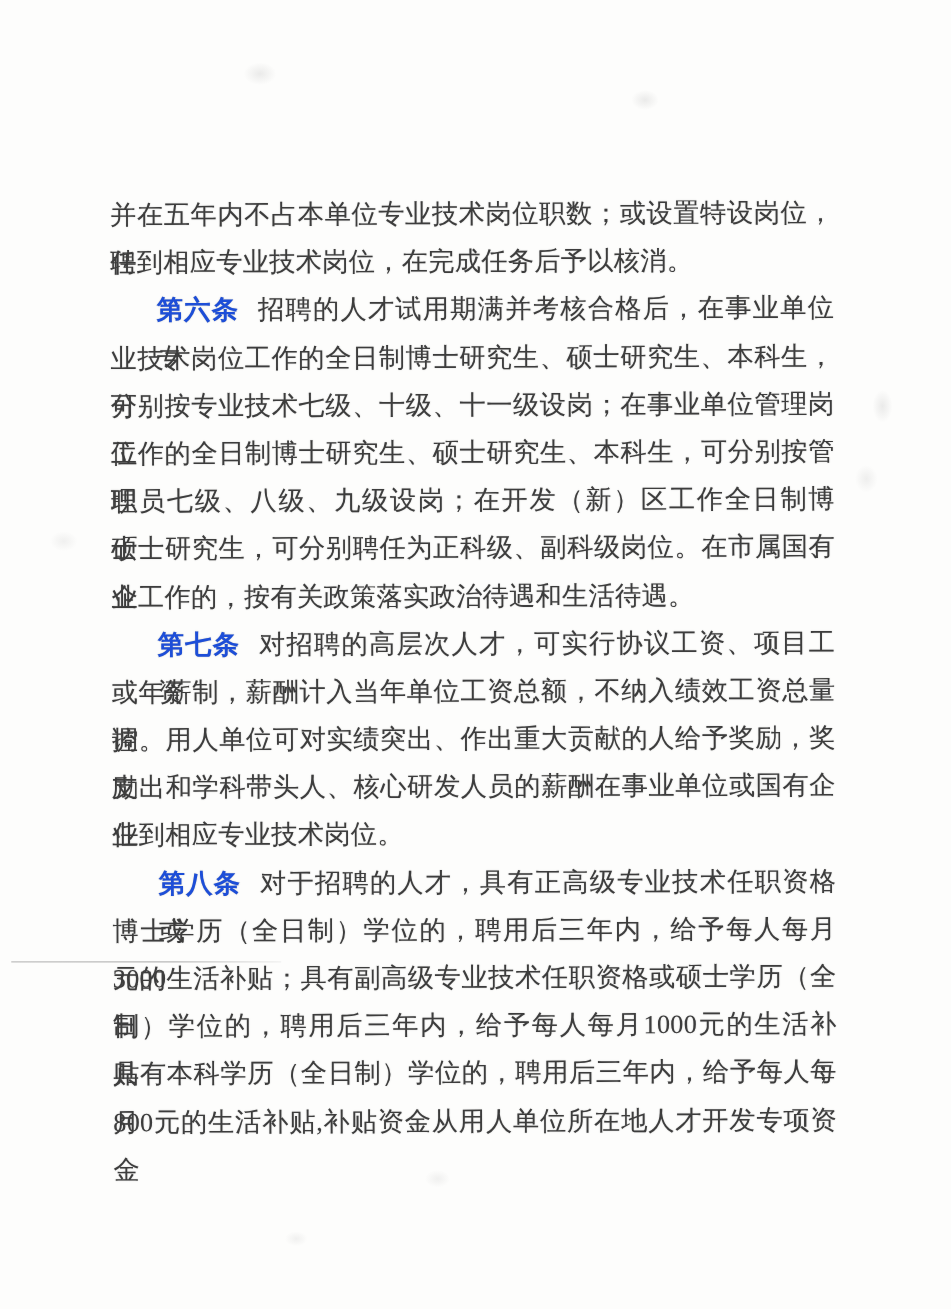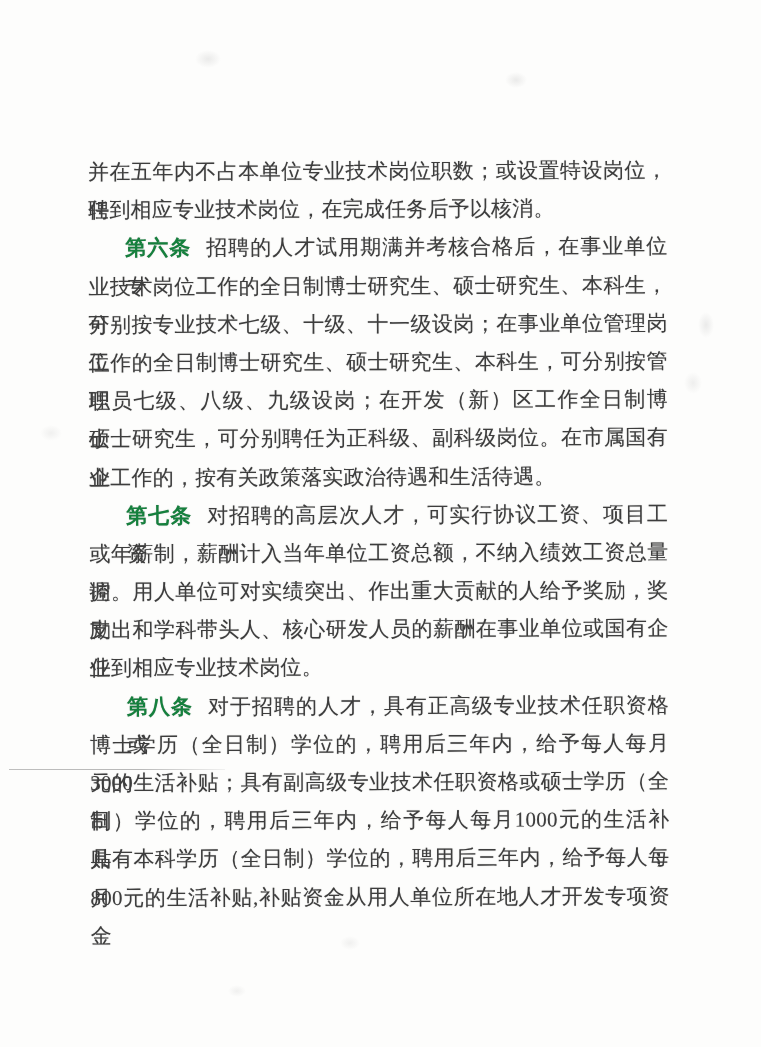--- a/index.html
+++ b/index.html
@@ -61,21 +61,21 @@
     text-align: justify;
     text-align-last: justify;
     text-justify: inter-ideograph;
   }
   .line.indent {
     padding-left: 37px;
   }
   b.article {
     font-weight: bold;
     margin-right: 15px;
-    color: #15803d;
+    color: #1d4ed8;
   }
 </style>
 </head>
 <body>
 
 <div class="page">
   <div class="smudge s1"></div>
   <div class="smudge s2"></div>
   <div class="smudge s3"></div>
   <div class="smudge s4"></div>

